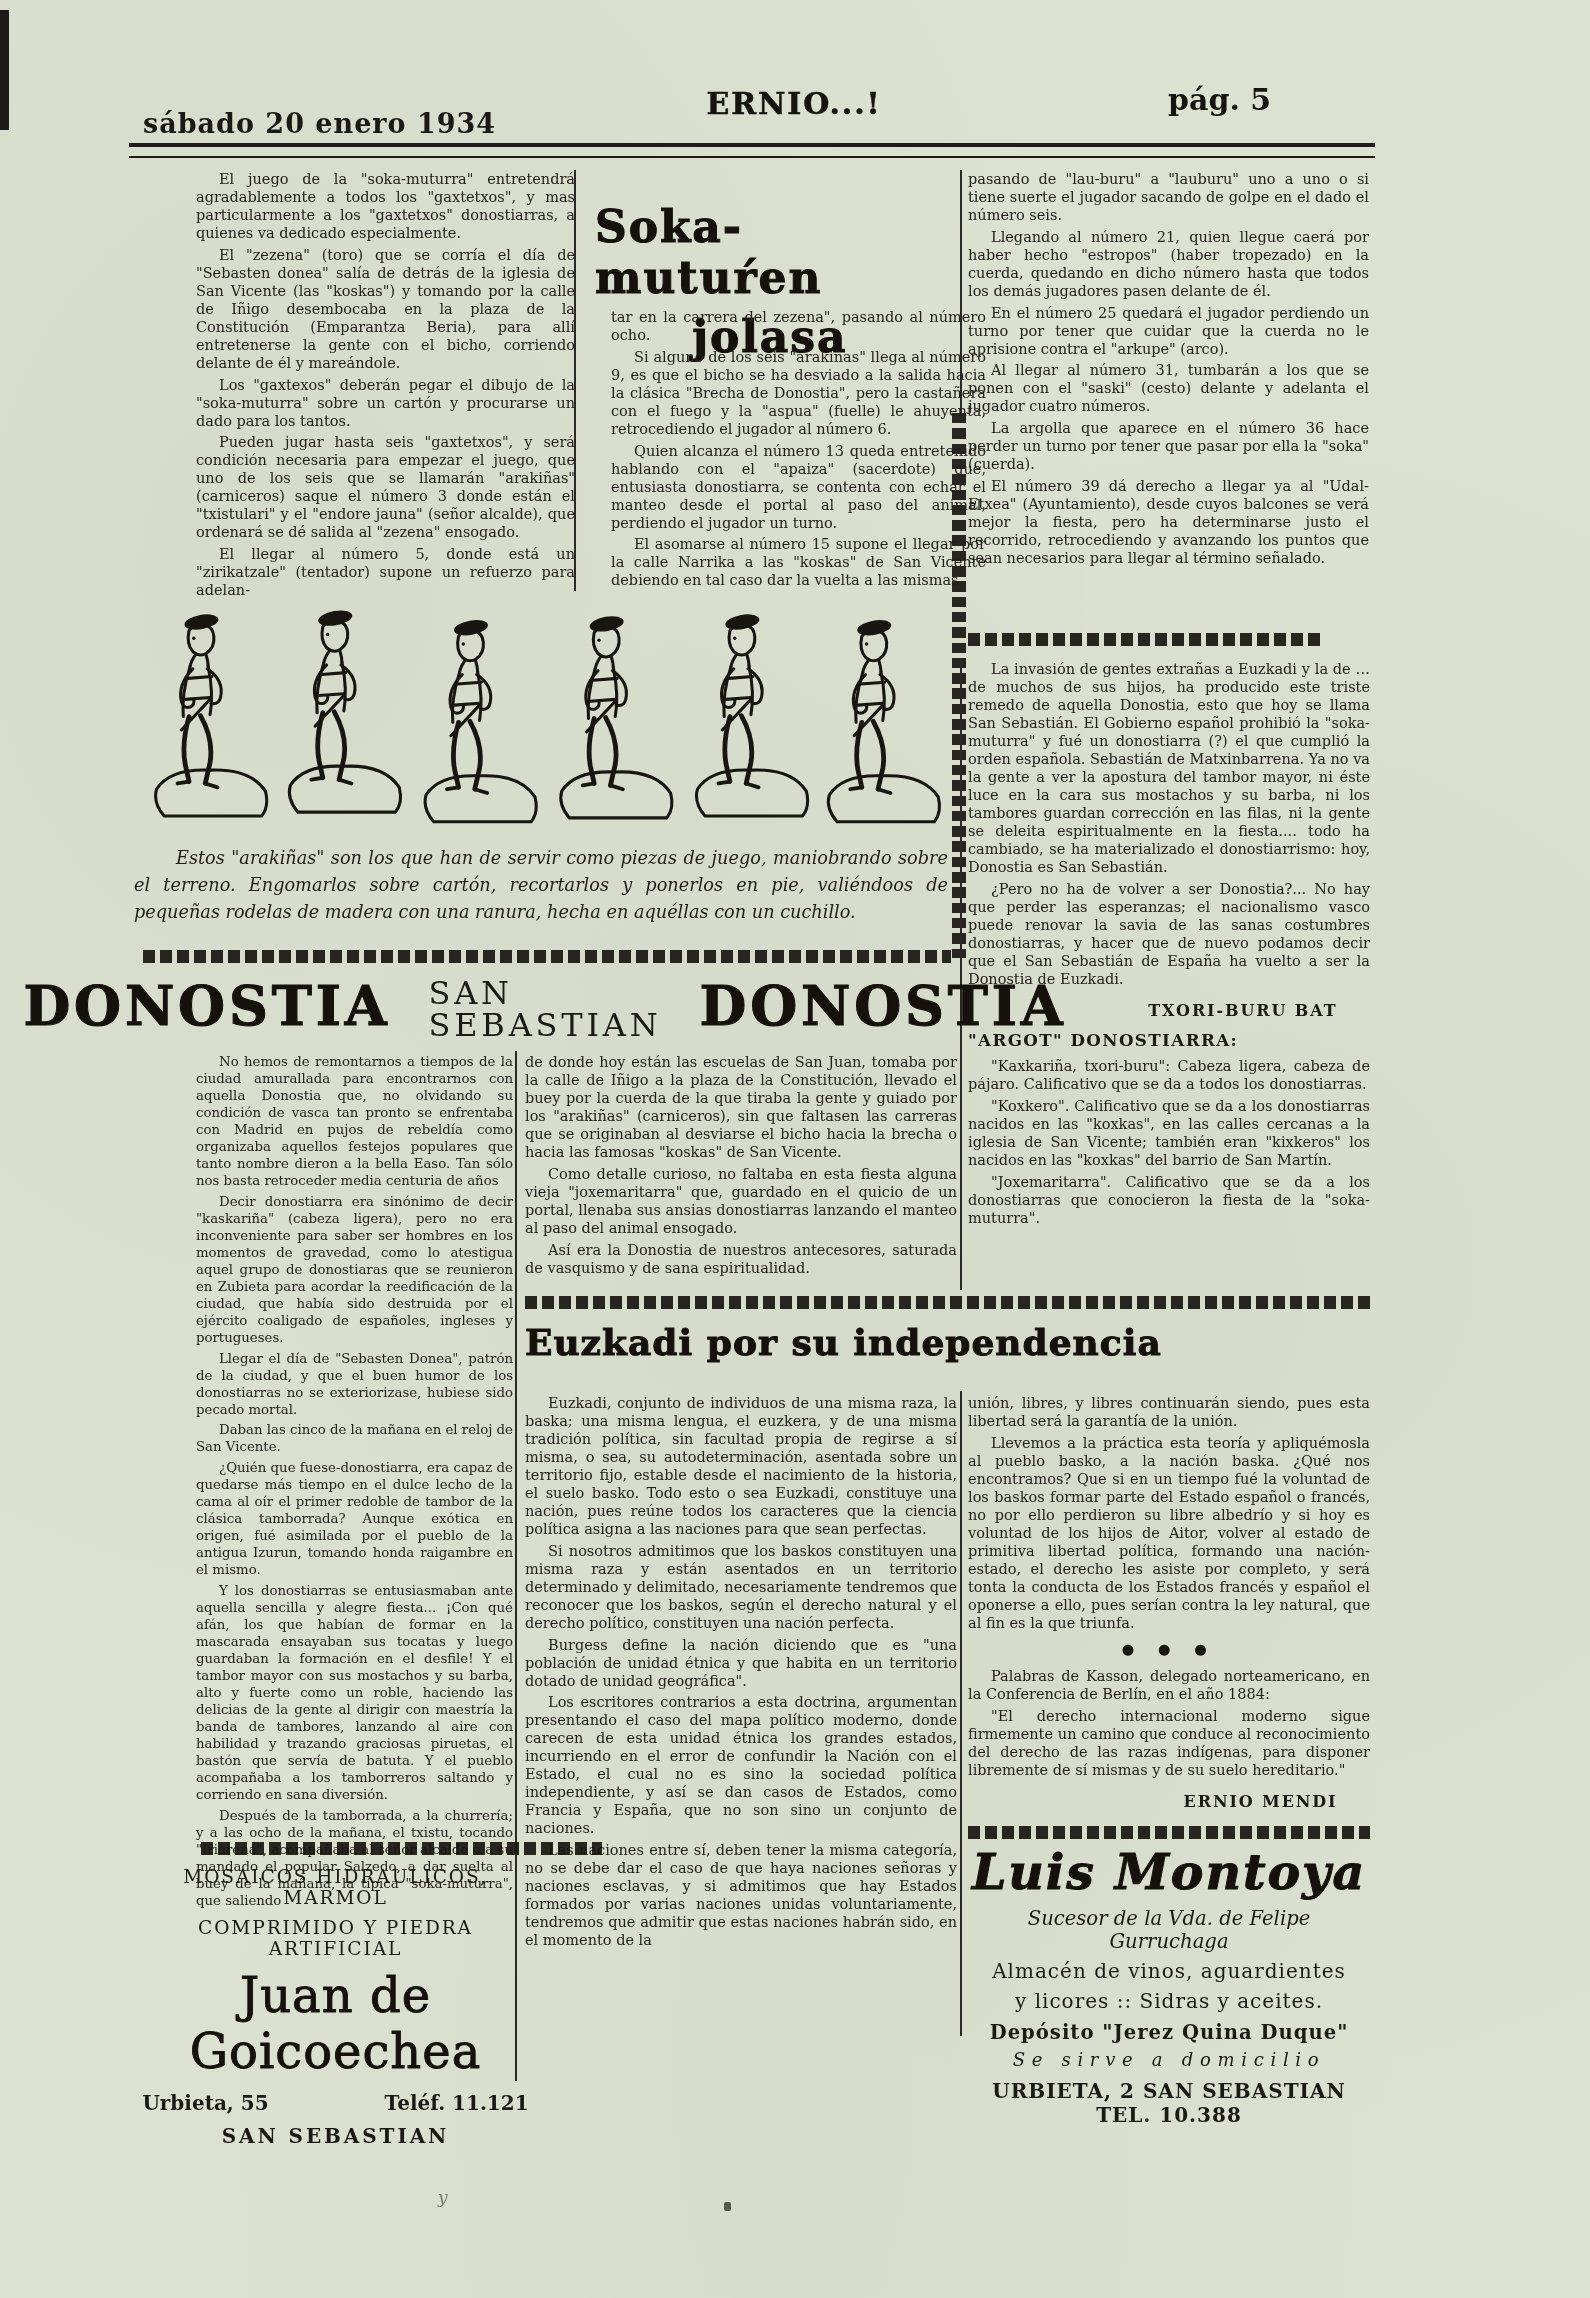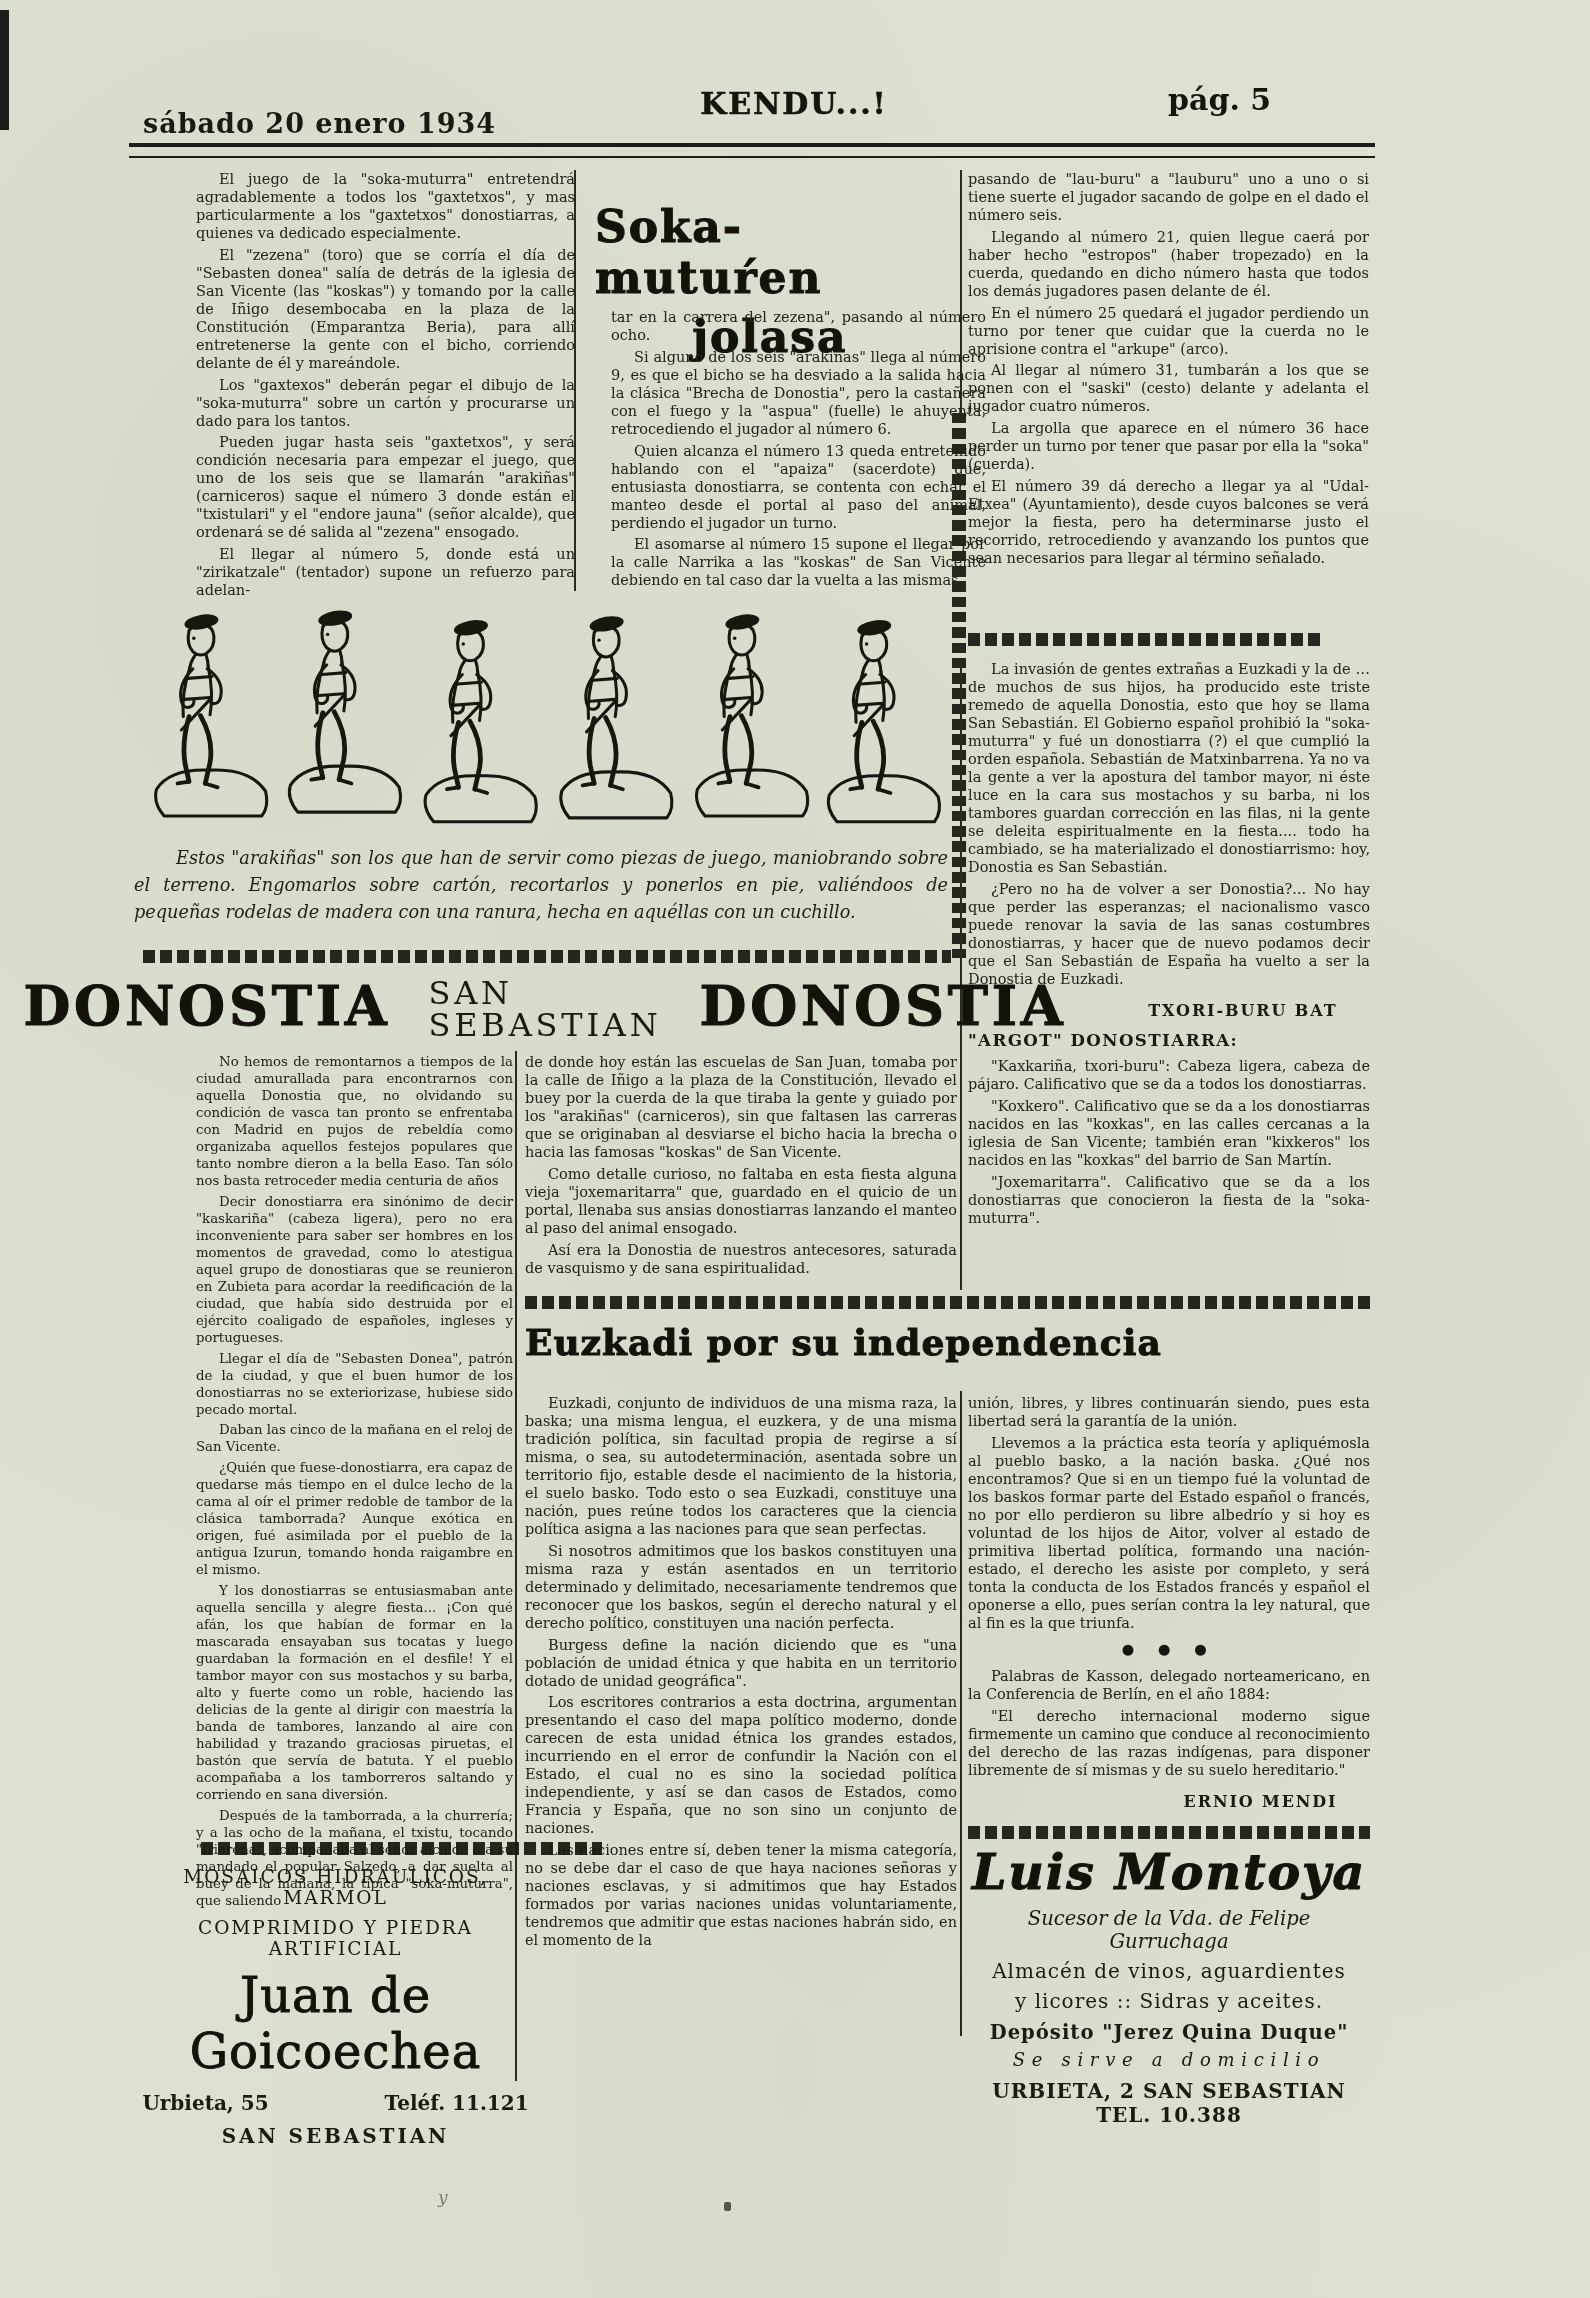--- a/index.html
+++ b/index.html
@@ -56,21 +56,21 @@
   .illus{position:absolute;}
 </style>
 </head>
 <body>
 
 <div class="page">
 
   <div class="edge-artifact"></div>
 
   <div class="date">sábado 20 enero 1934</div>
-  <div class="masthead">KENDU...!</div>
+  <div class="masthead">ERNIO...!</div>
   <div class="pagenum">pág. 5</div>
   <div class="rule-double"></div>
 
   <div class="vrule" style="left:574px;top:170px;height:421px"></div>
   <div class="vrule" style="left:960px;top:170px;height:243px"></div>
   <div class="vstrip" style="left:952px;top:413px;height:545px"></div>
   <div class="vrule" style="left:515px;top:1051px;height:1030px"></div>
   <div class="vrule" style="left:960px;top:661px;height:629px"></div>
   <div class="vrule" style="left:960px;top:1391px;height:645px"></div>
 

